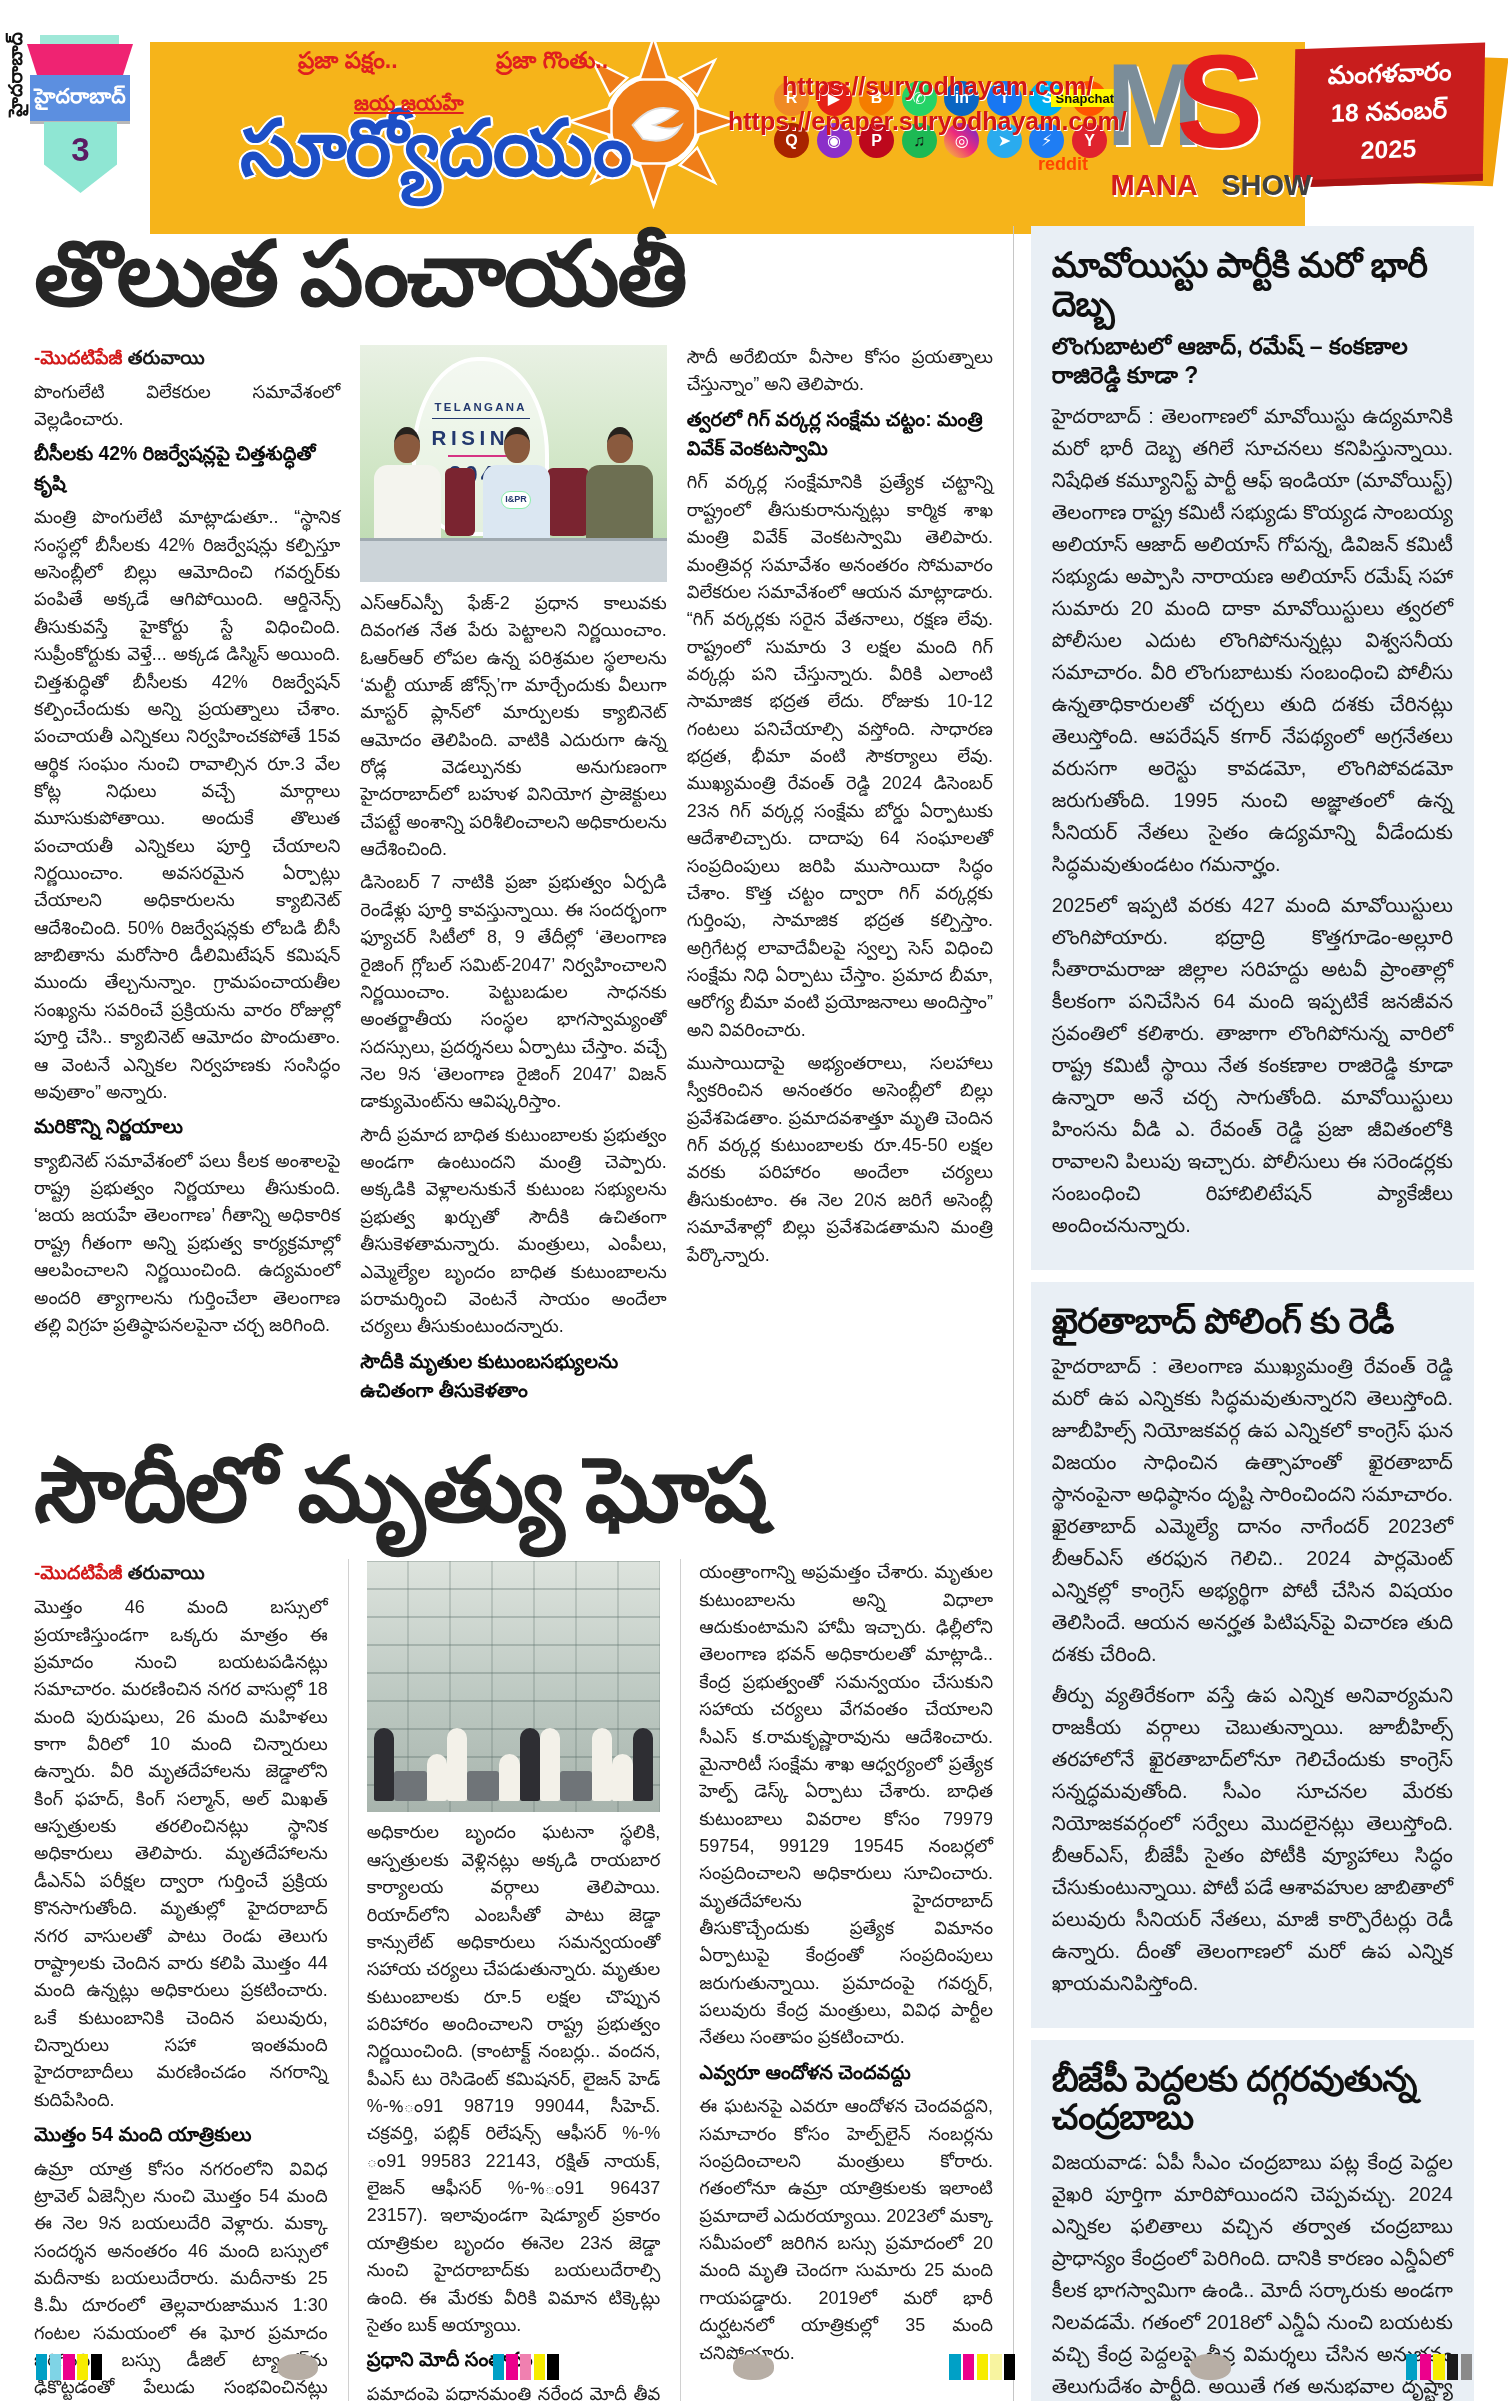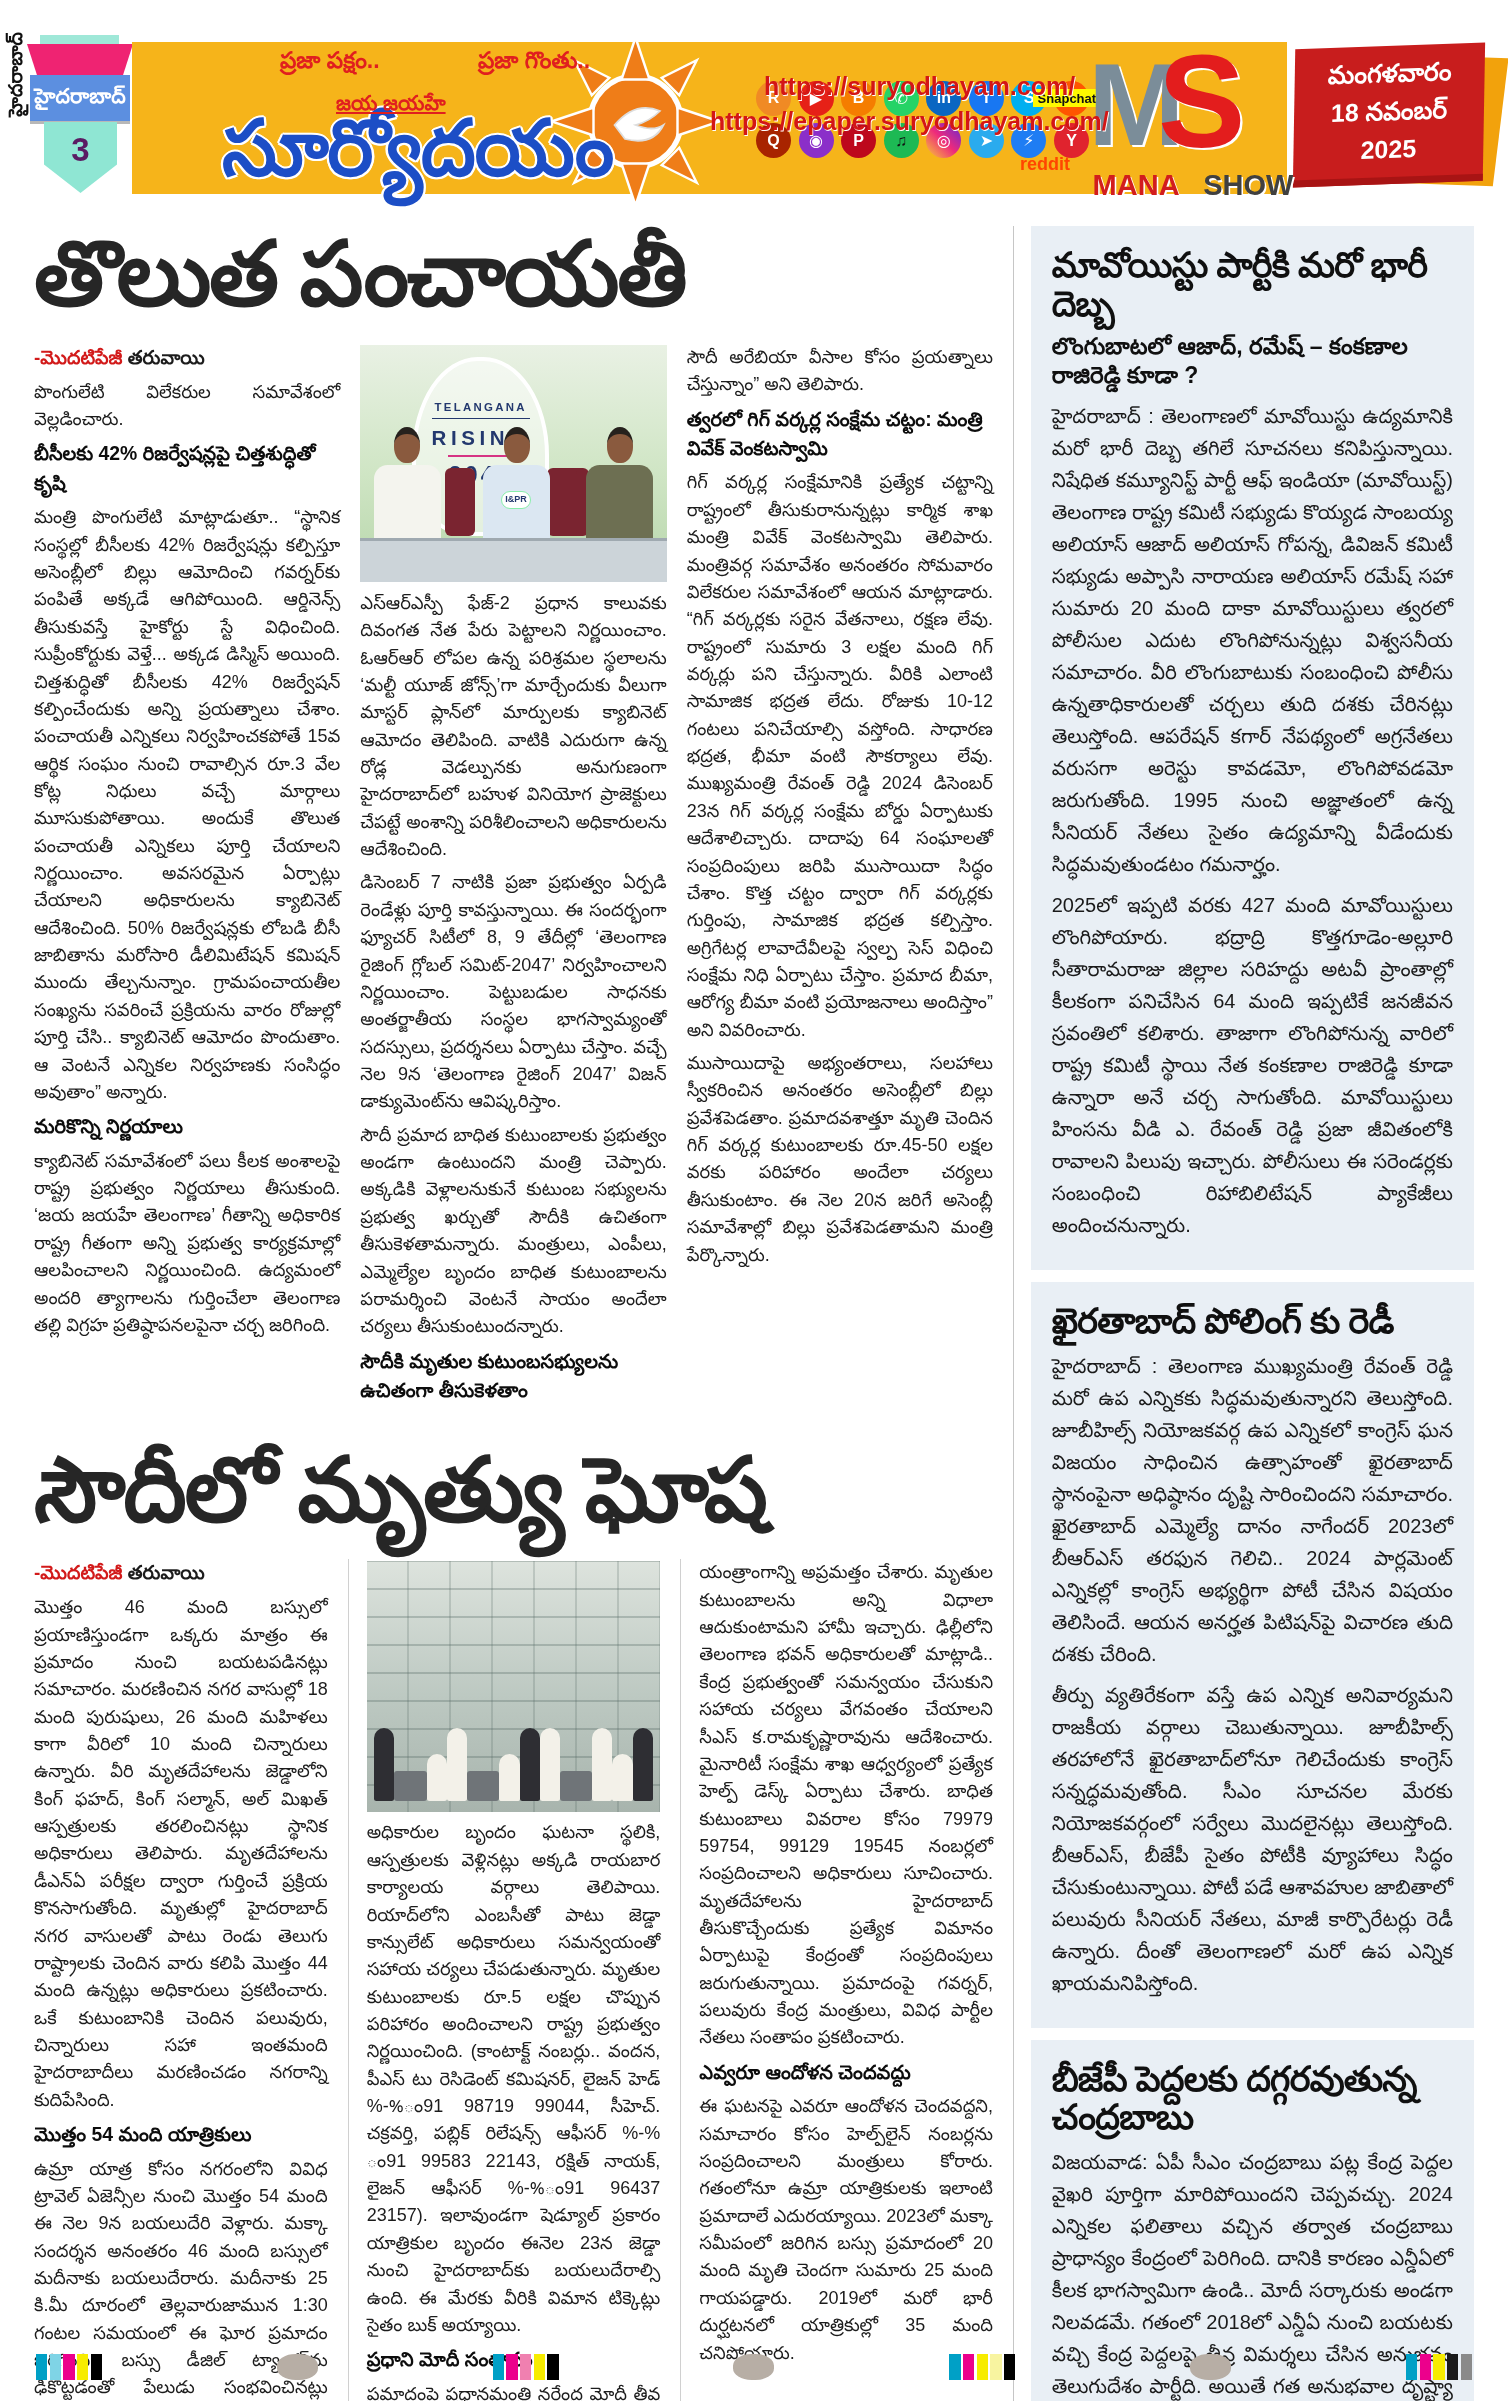--- a/index.html
+++ b/index.html
@@ -2,21 +2,21 @@
 <html style="font-size:12px"><head>
 <meta charset="utf-8">
 <style>
   html,body{margin:0;padding:0;}
   .page{position:relative;width:1508px;height:2401px;background:#fff;overflow:hidden;
         font-family:"Liberation Sans","DejaVu Sans",sans-serif;color:#1b1b1b;}
   
   .header{position:absolute;top:0;left:0;width:100%;height:228px;}
   .vlabel{position:absolute;left:3px;top:32px;writing-mode:vertical-rl;transform:rotate(180deg);
           font-size:19px;font-weight:bold;color:#111;}
-  .band{position:absolute;left:132px;top:42px;width:1155px;height:152px;background:#f6b41a;}
+  .band{position:absolute;left:150px;top:42px;width:1155px;height:192px;background:#f6b41a;}
   
   .badge-teal-top{position:absolute;left:40px;top:35px;width:79px;height:10.6px;background:#9fe8d8;}
   .badge-pink{position:absolute;left:27px;top:44px;width:106px;height:33px;background:#ef2372;
               clip-path:polygon(0 0,100% 0,90% 100%,10% 100%);}
   .badge-blue{position:absolute;left:30px;top:75px;width:100px;height:46px;background:#5c8fe0;color:#fff;
               display:flex;align-items:center;justify-content:center;font-weight:bold;font-size:20.5px;
               box-shadow:0 3px 0 rgba(0,0,0,.28);}
   .badge-shield{position:absolute;left:44px;top:122px;width:73px;height:71px;background:#8fe6d3;
               clip-path:polygon(0 0,100% 0,100% 60%,50% 100%,0 60%);display:flex;align-items:center;
               justify-content:center;padding-bottom:15px;color:#5a1b63;font-size:33px;font-weight:900;box-sizing:border-box;}

